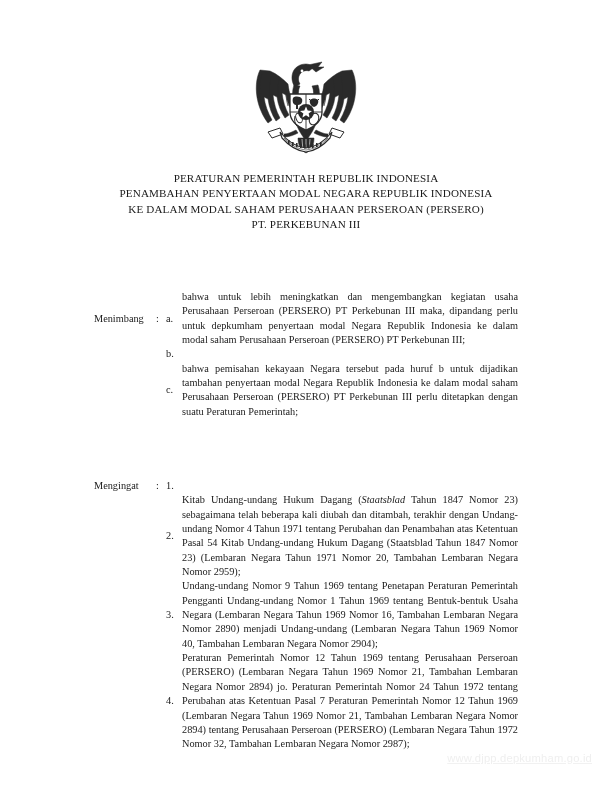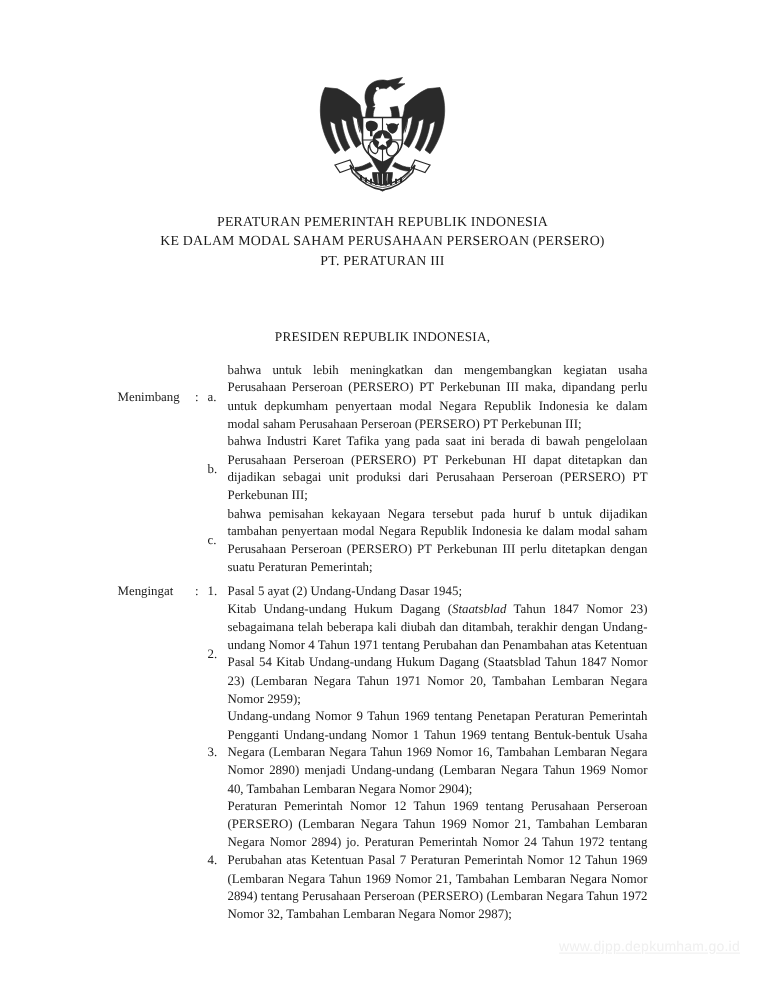--- a/index.html
+++ b/index.html
@@ -69,21 +69,21 @@
 
   
   .clause {
     position: absolute;
     left: 94px;
     width: 424px;
     font-size: 10.3px;
     line-height: 14.35px;
   }
   .clause.menimbang { top: 290px; }
-  .clause.mengingat { top: 467px; }
+  .clause.mengingat { top: 479px; }
 
   .clause-row {
     display: flex;
     align-items: center;
   }
   .clause-label {
     width: 62px;
     flex: 0 0 62px;
     white-space: nowrap;
   }
@@ -204,53 +204,51 @@
             <rect x="66" y="91" width="1.6" height="4"></rect>
             <rect x="70" y="90" width="1.6" height="4"></rect>
           </g>
         </g>
       </svg>
     </div>
   </div>
 
   <div class="title-block">
     <div class="title-line">PERATURAN PEMERINTAH REPUBLIK INDONESIA</div>
+    <div class="title-line">PENAMBAHAN PENYERTAAN MODAL NEGARA REPUBLIK INDONESIA</div>
     <div class="title-line">KE DALAM MODAL SAHAM PERUSAHAAN PERSEROAN (PERSERO)</div>
-    <div class="title-line">PT. PERATURAN III</div>
-  </div>
-
-  <div class="presiden">PRESIDEN REPUBLIK INDONESIA,</div>
+    <div class="title-line">PT. PERKEBUNAN III</div>
+  </div>
+
 
   <div class="clause menimbang">
     <div class="clause-row">
       <span class="clause-label">Menimbang</span>
       <span class="clause-colon">:</span>
       <span class="clause-marker">a.</span>
       <span class="clause-body">bahwa untuk lebih meningkatkan dan mengembangkan kegiatan usaha Perusahaan Perseroan (PERSERO) PT Perkebunan III maka, dipandang perlu untuk depkumham penyertaan modal Negara Republik Indonesia ke dalam modal saham Perusahaan Perseroan (PERSERO) PT Perkebunan III;</span>
     </div>
     <div class="clause-row">
       <span class="clause-label"></span>
       <span class="clause-colon"></span>
       <span class="clause-marker">b.</span>
-      <span class="clause-body">bahwa Industri Karet Tafika yang pada saat ini berada di bawah pengelolaan Perusahaan Perseroan (PERSERO) PT Perkebunan HI dapat ditetapkan dan dijadikan sebagai unit produksi dari Perusahaan Perseroan (PERSERO) PT Perkebunan III;</span>
     </div>
     <div class="clause-row">
       <span class="clause-label"></span>
       <span class="clause-colon"></span>
       <span class="clause-marker">c.</span>
       <span class="clause-body">bahwa pemisahan kekayaan Negara tersebut pada huruf b untuk dijadikan tambahan penyertaan modal Negara Republik Indonesia ke dalam modal saham Perusahaan Perseroan (PERSERO) PT Perkebunan III perlu ditetapkan dengan suatu Peraturan Pemerintah;</span>
     </div>
   </div>
 
   <div class="clause mengingat">
     <div class="clause-row">
       <span class="clause-label">Mengingat</span>
       <span class="clause-colon">:</span>
       <span class="clause-marker num">1.</span>
-      <span class="clause-body">Pasal 5 ayat (2) Undang-Undang Dasar 1945;</span>
     </div>
     <div class="clause-row">
       <span class="clause-label"></span>
       <span class="clause-colon"></span>
       <span class="clause-marker num">2.</span>
       <span class="clause-body"><span>Kitab Undang-undang Hukum Dagang (</span><i>Staatsblad</i><span> Tahun 1847 Nomor 23) sebagaimana telah beberapa kali diubah dan ditambah, terakhir dengan Undang-undang Nomor 4 Tahun 1971 tentang Perubahan dan Penambahan atas Ketentuan Pasal 54 Kitab Undang-undang Hukum Dagang (Staatsblad Tahun 1847 Nomor 23) (Lembaran Negara Tahun 1971 Nomor 20, Tambahan Lembaran Negara Nomor 2959);</span></span>
     </div>
     <div class="clause-row">
       <span class="clause-label"></span>
       <span class="clause-colon"></span>

